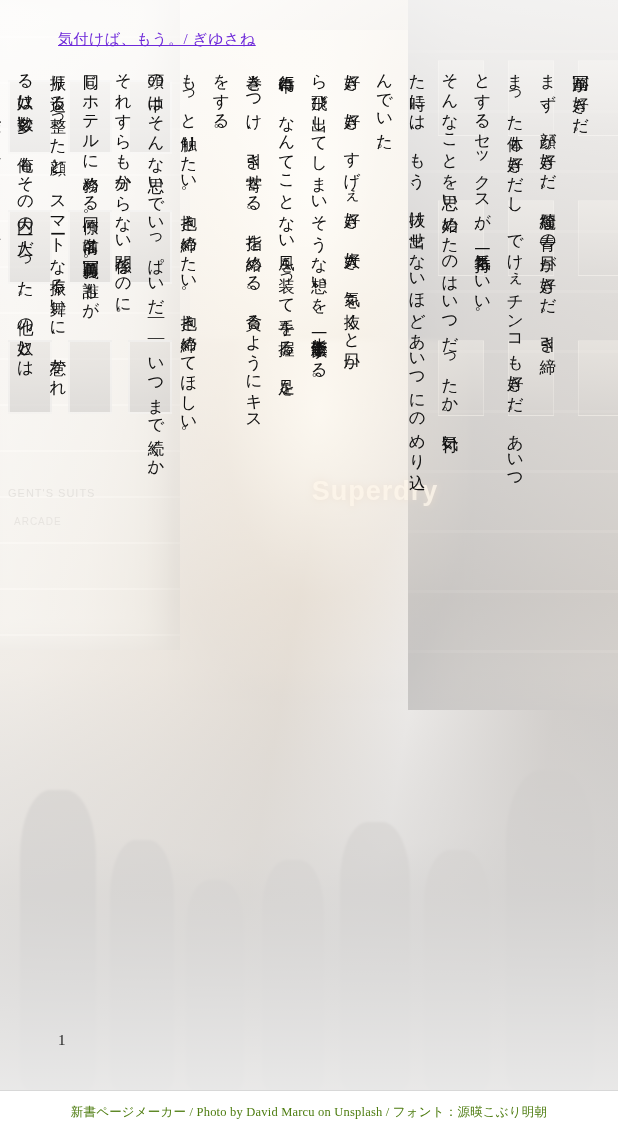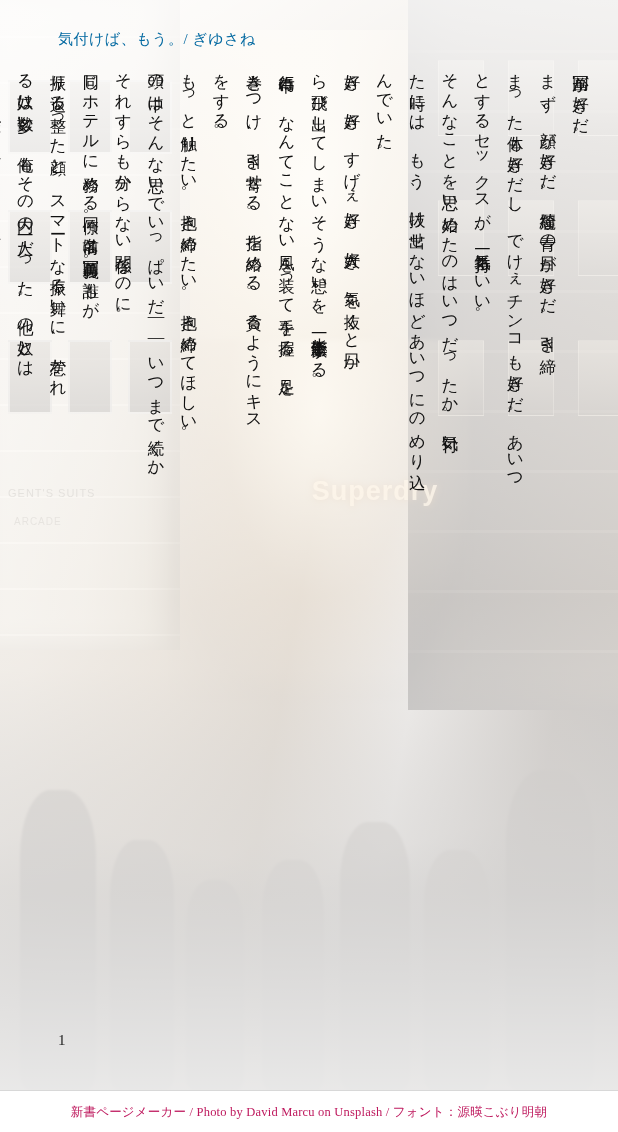--- a/index.html
+++ b/index.html
@@ -177,22 +177,23 @@
     height: 1090px;
     color: #1b1b1b;
   }
 
   #header {
     position: absolute;
     left: 58px;
     top: 30px;
     font-size: 15px;
     letter-spacing: 0.5px;
-    color: #0369a1;
+    color: #6d28d9;
     white-space: nowrap;
+    text-decoration: underline;
   }
 
   
   #body-text {
     position: absolute;
     left: 24px;
     top: 62px;
     width: 572px;
     height: 960px;
     writing-mode: vertical-rl;
@@ -239,21 +240,21 @@
     width: 618px;
     height: 42px;
     background: #ffffff;
     border-top: 1px solid #d8d8d8;
     display: flex;
     align-items: center;
     justify-content: center;
   }
   #footer-text {
     font-size: 12.5px;
-    color: #be185d;
+    color: #4d7c0f;
     white-space: nowrap;
     letter-spacing: 0.2px;
   }
 </style>
 </head>
 <body>
 
 <div id="page">
 
   <div id="photo">

